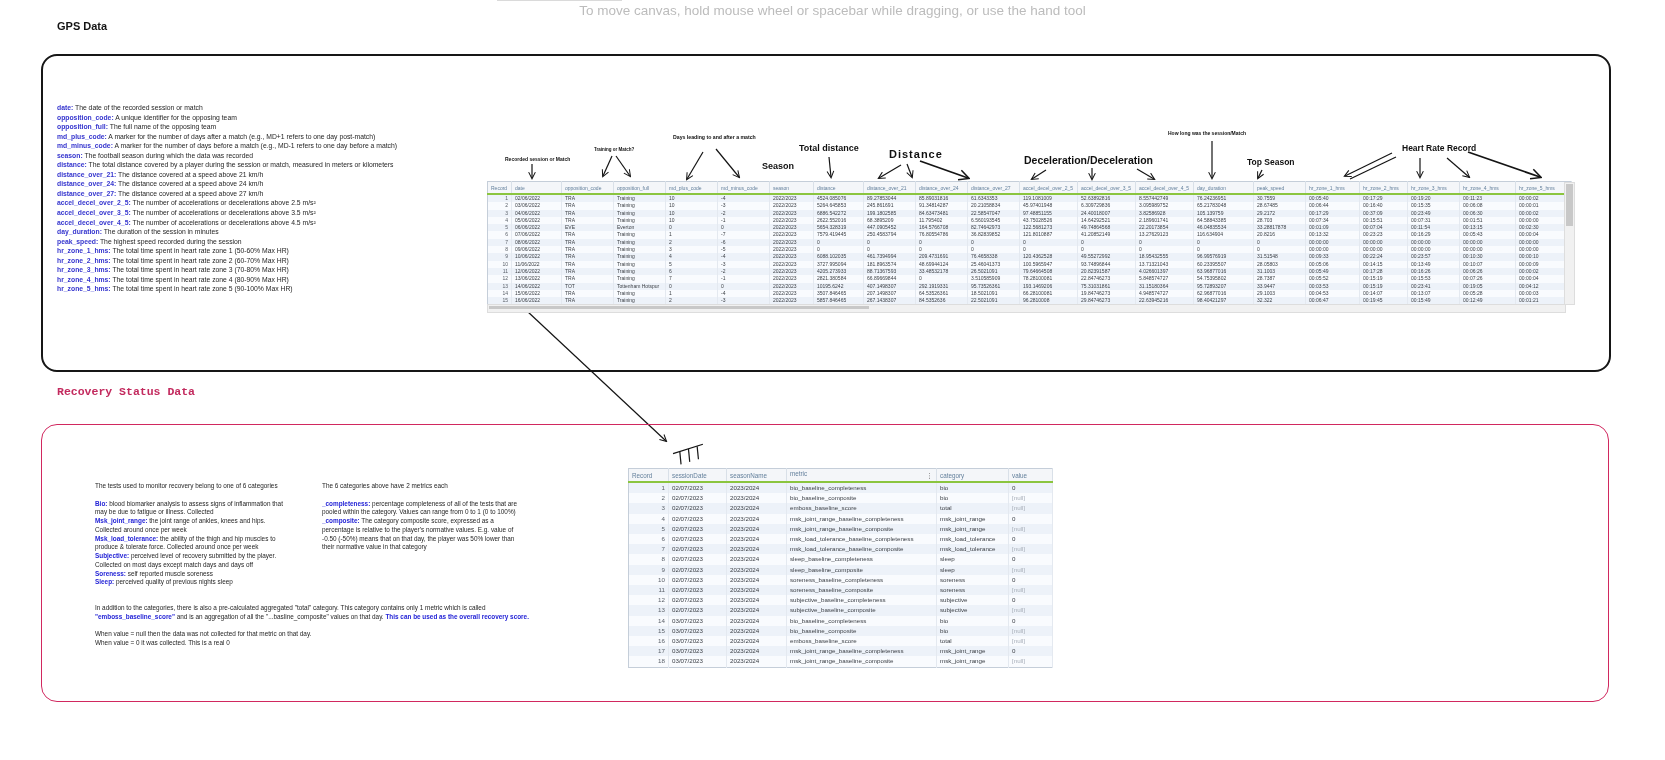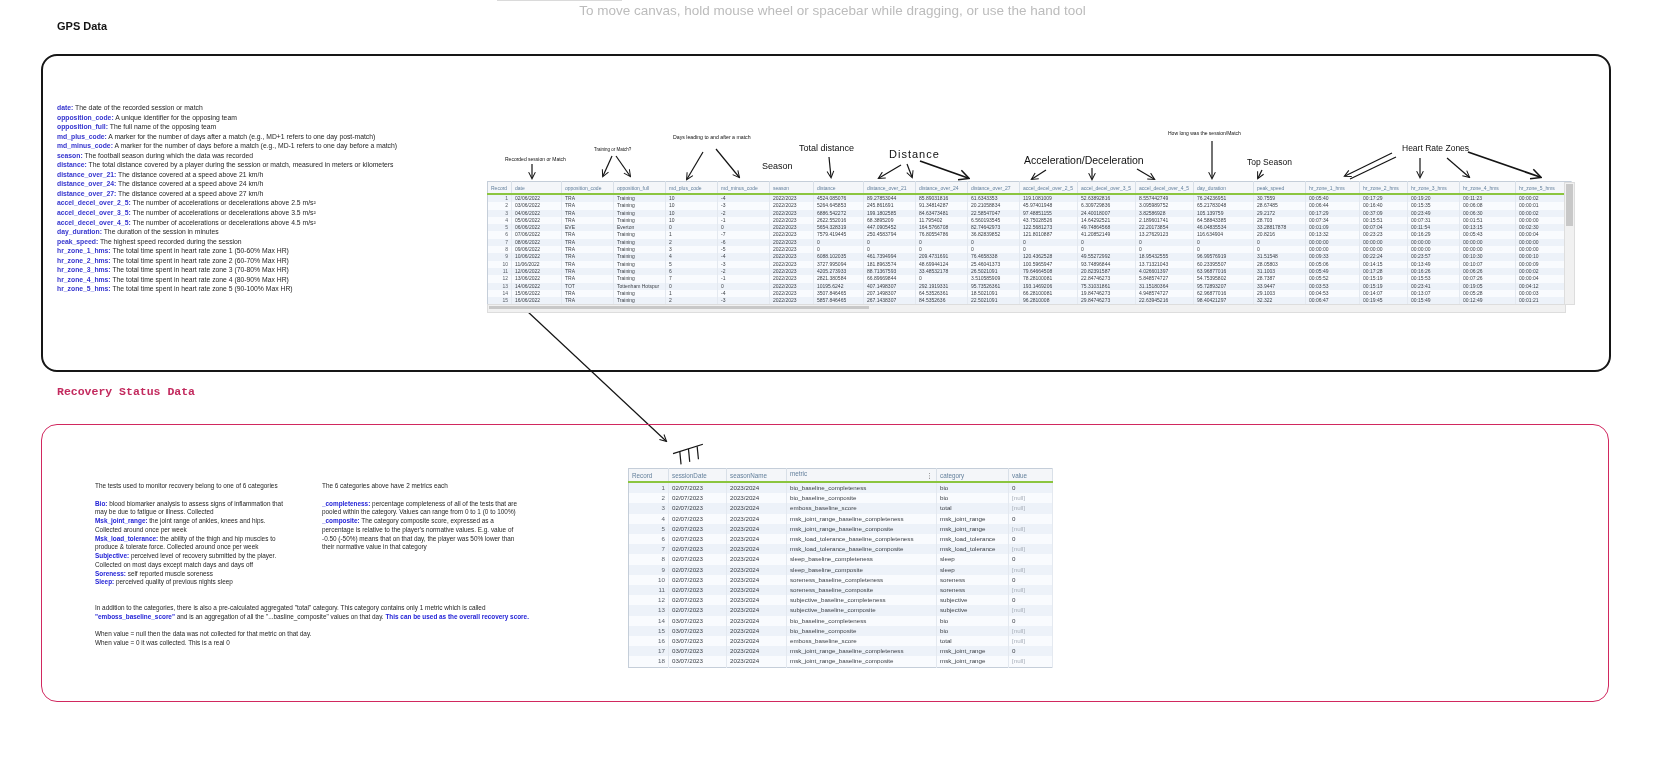--- a/index.html
+++ b/index.html
@@ -15,21 +15,21 @@
   .frame{position:absolute;border-radius:16px;background:transparent;}
   .gps-frame{left:41px;top:54px;width:1566px;height:314px;border:2.5px solid #161616;}
   .rec-frame{left:41px;top:424px;width:1566px;height:276px;border:1.6px solid #d1285f;}
 
   .defs{position:absolute;left:57px;top:103px;font-size:6.8px;line-height:9.55px;color:#1f1f1f;}
   .tl{white-space:nowrap;}
   .tl.gap{height:8.75px;}
   .term{color:#3535ce;font-weight:bold;}
   .blue{color:#2323d6;font-weight:bold;}
 
-  .ann{position:absolute;font-weight:normal;color:#101010;white-space:nowrap;}
+  .ann{position:absolute;font-weight:bold;color:#101010;white-space:nowrap;}
 
   .arrows{position:absolute;left:0;top:0;pointer-events:none;}
   .arrows path{stroke:#141414;stroke-width:1.2;fill:none;marker-end:url(#ah);}
   .arrows path.nomark{marker-end:none;}
   .arrows path.thick{stroke-width:1.8;}
 
   .dgrid{position:absolute;border-collapse:collapse;table-layout:fixed;background:#fff;border:1px solid #c5ced9;}
   .dgrid th{font-weight:normal;color:#64809c;background:#f4f6f9;border-right:1px solid #d9e0e8;
             border-bottom:2px solid #8bc53f;text-align:left;padding:0 3px;overflow:hidden;white-space:nowrap;}
   .dgrid td{color:#3b3f45;border-right:1px solid #e4e9f0;padding:0 3px;overflow:hidden;white-space:nowrap;}
@@ -87,24 +87,24 @@
       <div class="tl"><span class="term">hr_zone_4_hms:</span><span> The total time spent in heart rate zone 4 (80-90% Max HR)</span></div>
       <div class="tl"><span class="term">hr_zone_5_hms:</span><span> The total time spent in heart rate zone 5 (90-100% Max HR)</span></div>
     </div>
 
   <div class="ann" style="left:505px;top:156px;font-size:5px;">Recorded session or Match</div>
   <div class="ann" style="left:594px;top:147px;font-size:4.5px;">Training or Match?</div>
   <div class="ann" style="left:673px;top:134px;font-size:5.2px;">Days leading to and after a match</div>
   <div class="ann" style="left:762px;top:161px;font-size:9px;">Season</div>
   <div class="ann" style="left:799px;top:143px;font-size:9px;">Total distance</div>
   <div class="ann" style="left:889px;top:148px;font-size:11px;letter-spacing:1px;">Distance</div>
-  <div class="ann" style="left:1024px;top:154px;font-size:10.5px;">Acceleration/Deceleration</div>
+  <div class="ann" style="left:1024px;top:154px;font-size:10.5px;">Deceleration/Deceleration</div>
   <div class="ann" style="left:1168px;top:130px;font-size:5px;">How long was the session/Match</div>
   <div class="ann" style="left:1247px;top:157px;font-size:8.5px;">Top Season</div>
-  <div class="ann" style="left:1402px;top:143px;font-size:8.5px;">Heart Rate Zones</div>
+  <div class="ann" style="left:1402px;top:143px;font-size:8.5px;">Heart Rate Record</div>
 
   <svg class="arrows" width="1665" height="760">
     <defs>
       <marker id="ah" viewBox="0 0 10 10" refX="8" refY="5" markerWidth="7" markerHeight="7" orient="auto-start-reverse">
         <path d="M1,1 L9,5 L1,9" fill="none" stroke="#141414" stroke-width="1.6"></path>
       </marker>
     </defs>
     <path d="M532 164 L532 178"></path>
     <path d="M612 156 L603 176"></path>
     <path d="M616 156 L630 176"></path>

